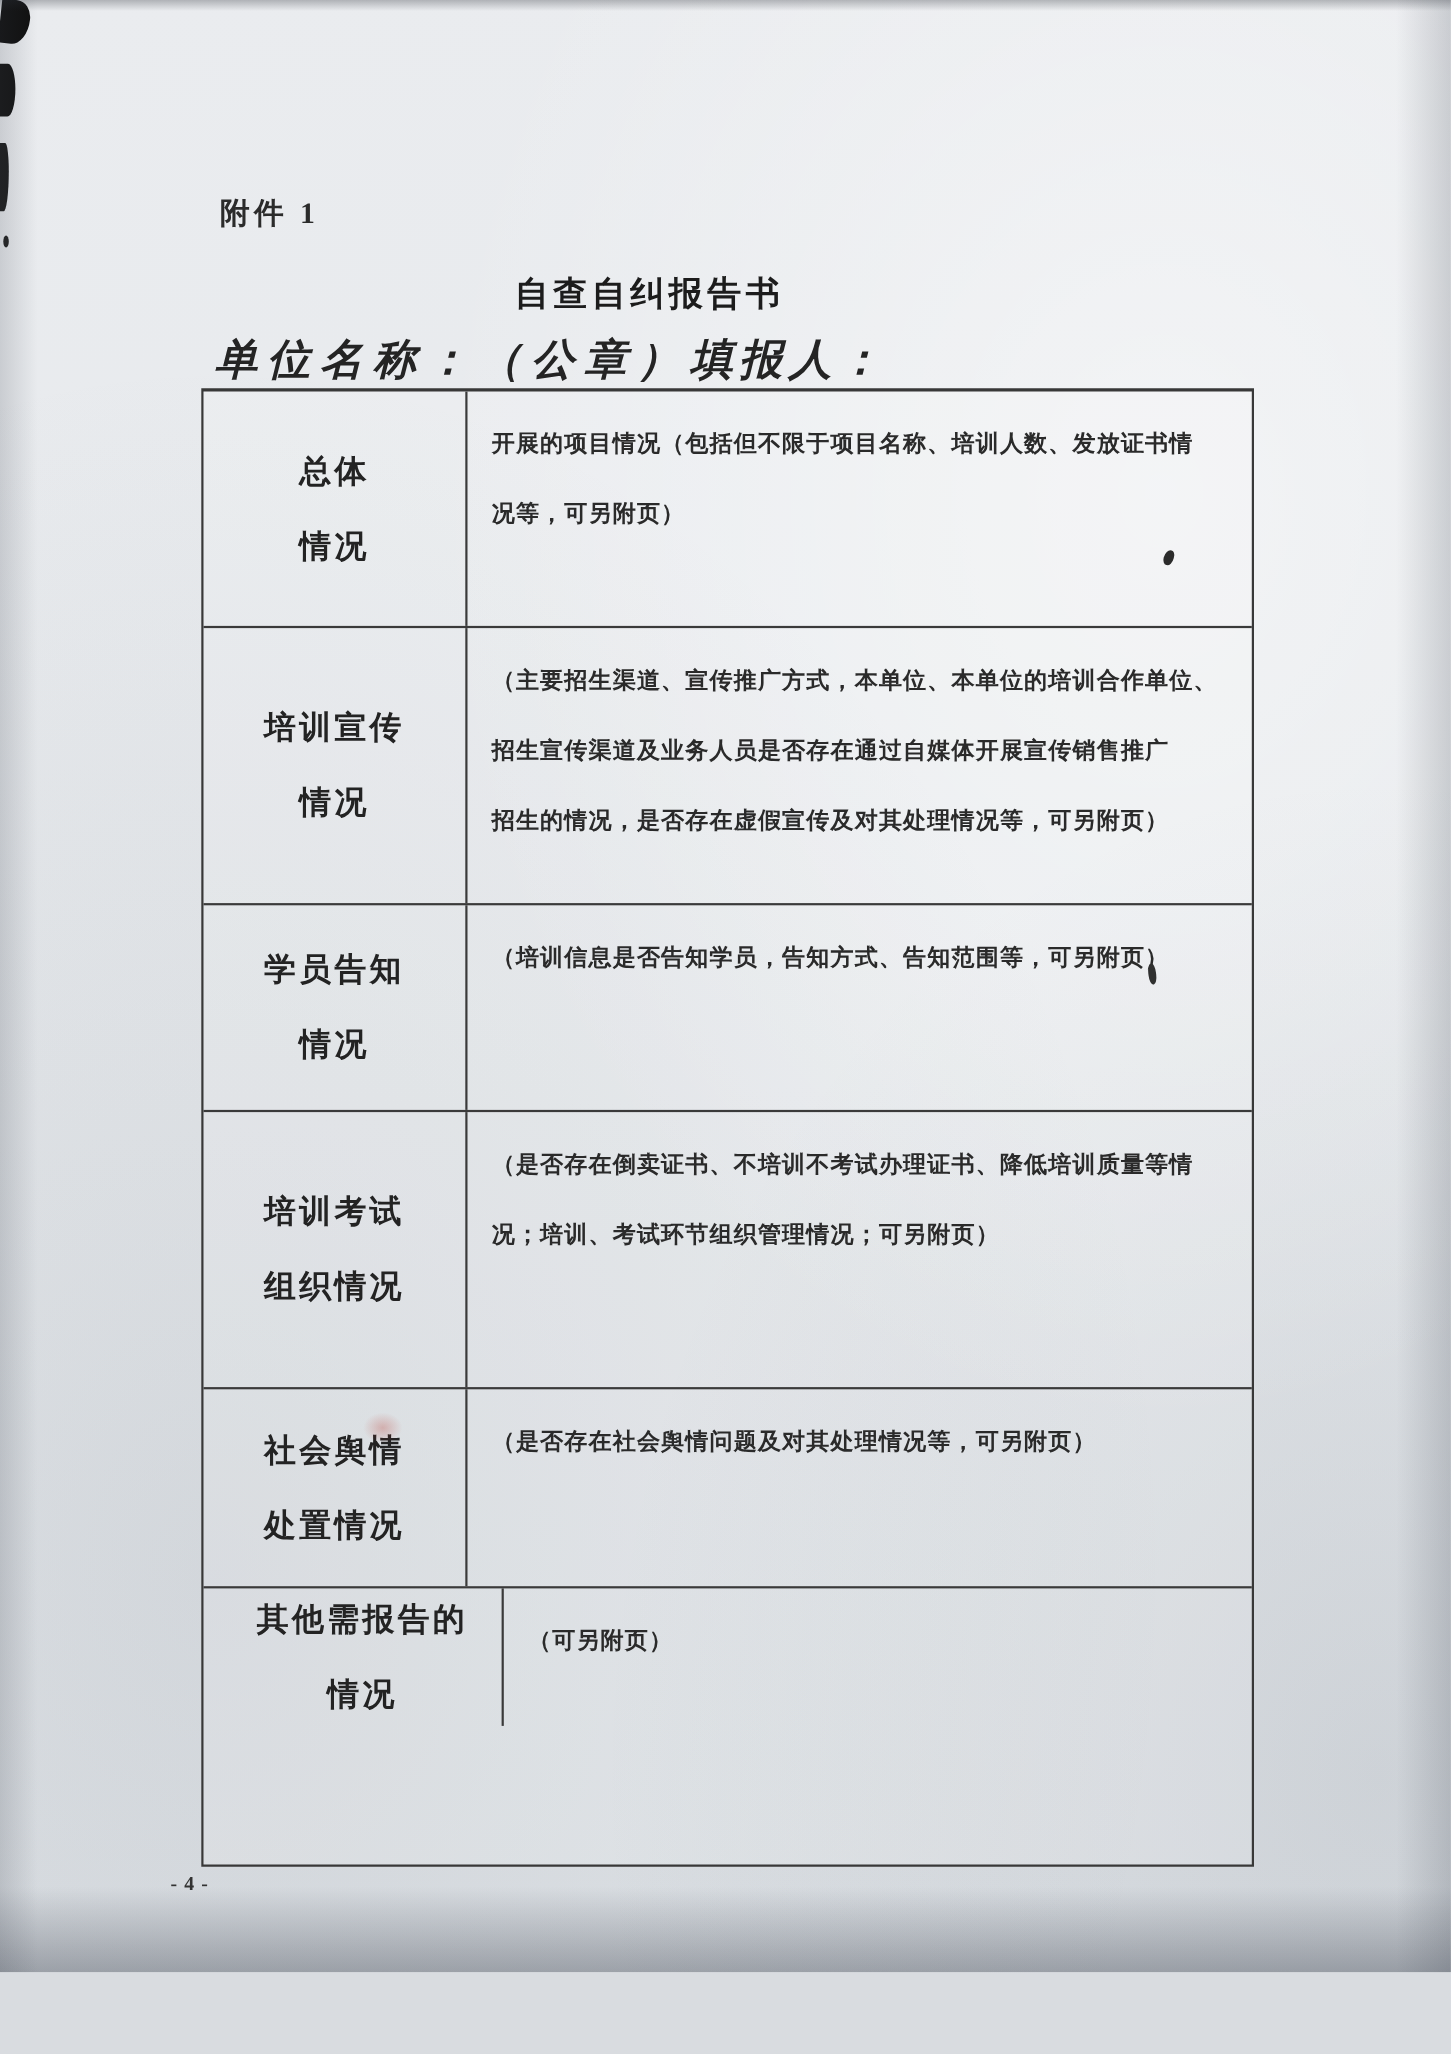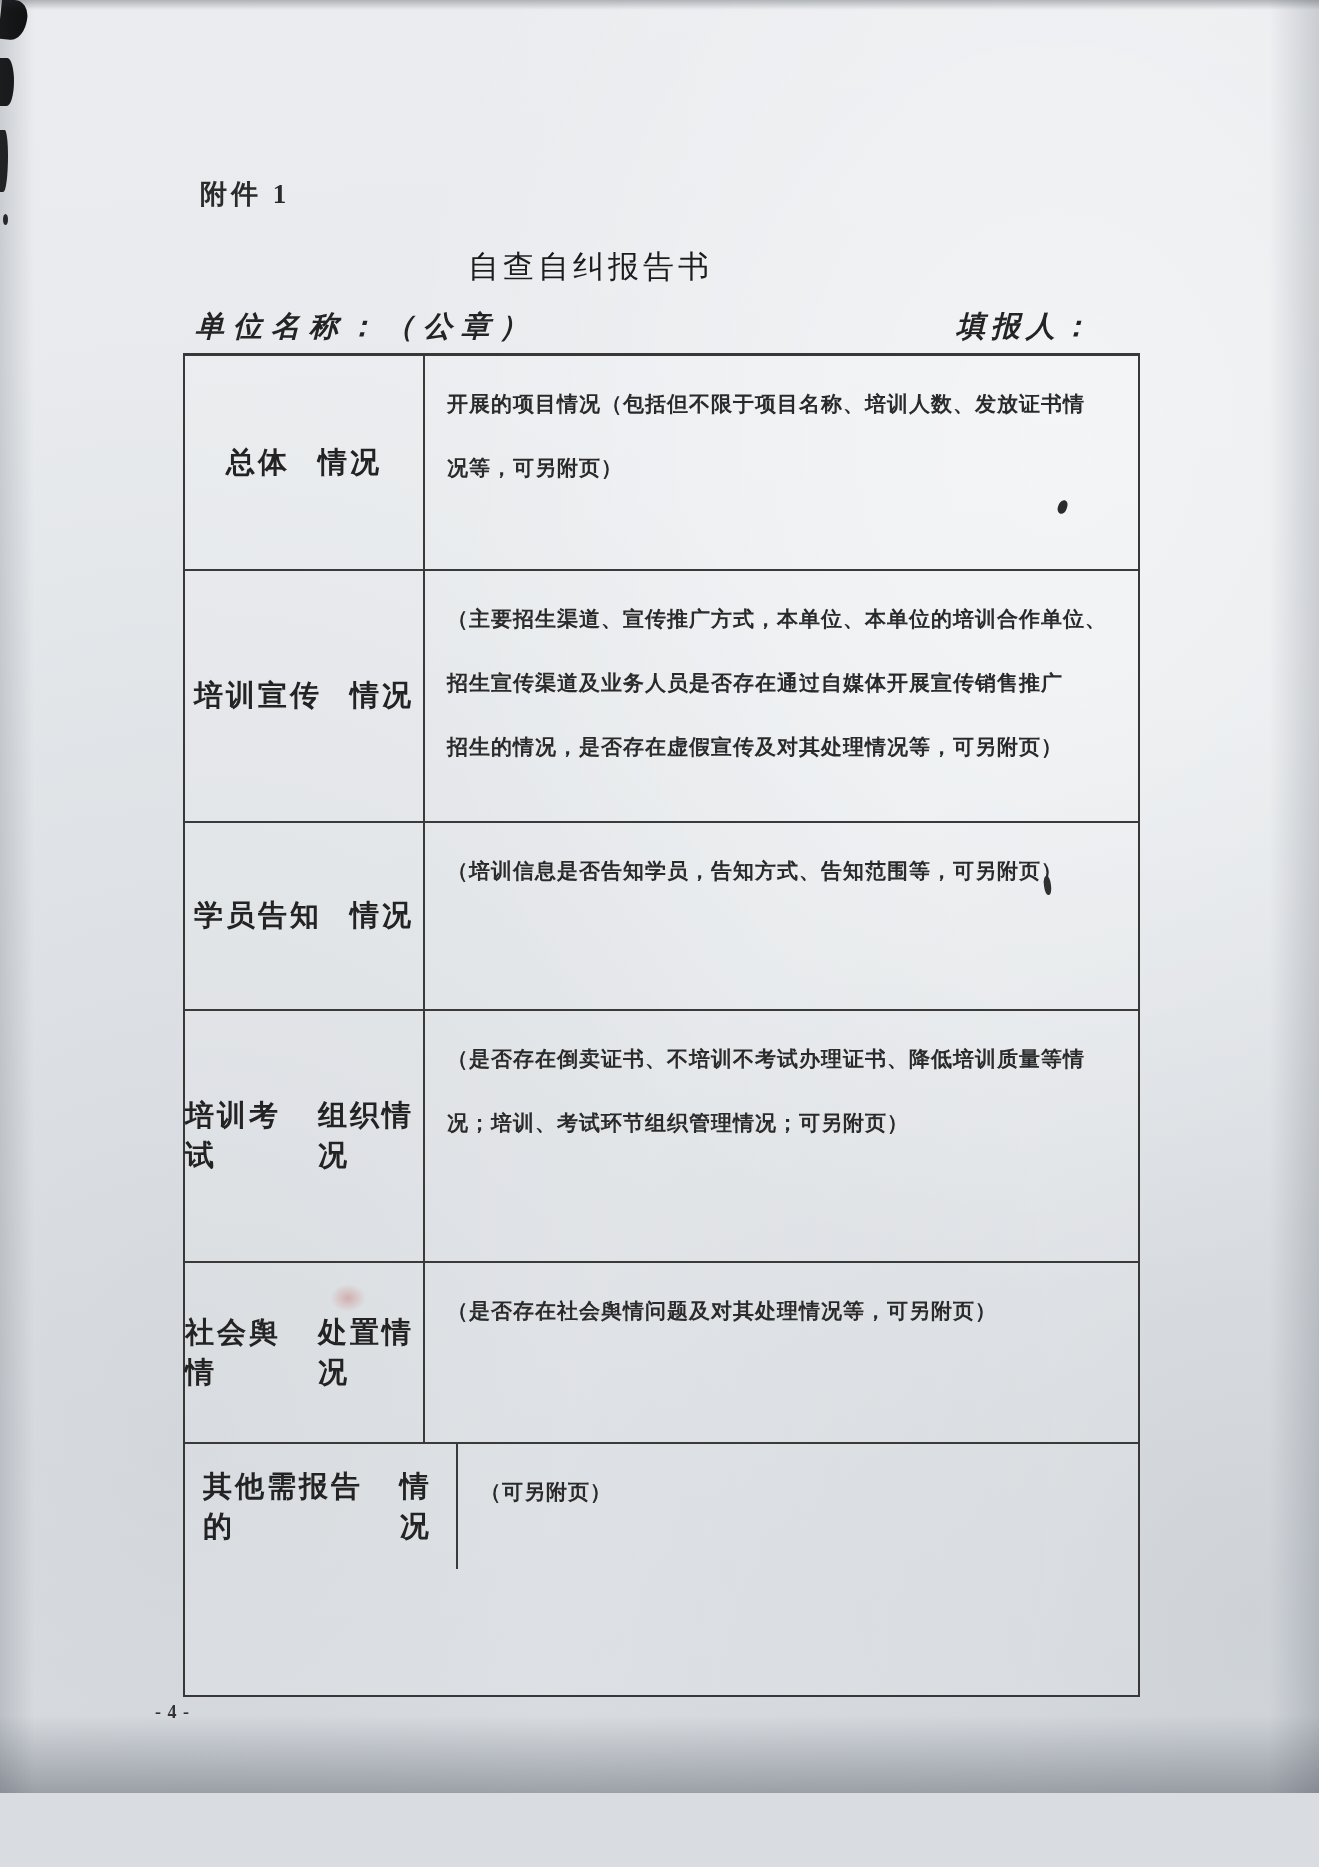--- a/index.html
+++ b/index.html
@@ -42,44 +42,44 @@
   .smudge-red{position:absolute;left:330px;top:1284px;width:36px;height:28px;
     background:radial-gradient(rgba(186,62,52,.30), transparent 70%);}
 
   .attachment{
     position:absolute;left:200px;top:176px;
     font-family:"Liberation Serif", serif;font-size:27px;font-weight:600;
     letter-spacing:4px;color:#2b2b2b;
   }
   .doc-title{
     position:absolute;left:468px;top:246px;margin:0;
-    font-size:31px;font-weight:normal;letter-spacing:4px;color:#1c1c1c;text-align:center;
+    font-size:31px;font-weight:bold;letter-spacing:4px;color:#1c1c1c;text-align:center;
   }
   .meta-row{
     position:absolute;left:195px;top:306px;width:945px;height:42px;
-    display:flex;justify-content:space-between;align-items:center;
+    display:flex;justify-content:flex-start;align-items:center;
     box-sizing:border-box;padding-right:44px;
     font-family:"Liberation Serif", serif;font-style:italic;font-weight:600;
-    font-size:29px;color:#242424;gap:32px;
+    font-size:39px;color:#242424;
   }
   .meta-row .unit{letter-spacing:9px;}
   .meta-row .filler{letter-spacing:6px;}
 
   .form-table{
     position:absolute;left:183px;top:353px;width:957px;height:1344px;
     box-sizing:border-box;border:2px solid #383838;border-top-width:3px;
     background:rgba(255,255,255,.14);
   }
   .trow{display:flex;box-sizing:border-box;border-bottom:2px solid #3a3a3a;}
   .trow:last-child{border-bottom:none;margin-left:18px;}
   .r1{height:215px;} .r2{height:252px;} .r3{height:188px;} .r4{height:252px;}
   .r5{height:181px;} .r6{height:125px;} .r7{height:125px;}
   .tlabel{
     flex:0 0 240px;box-sizing:border-box;border-right:2px solid #3a3a3a;
-    display:flex;flex-direction:row;justify-content:center;align-items:center;
+    display:flex;flex-direction:column;justify-content:center;align-items:center;
     gap:28px;
     font-size:29px;font-weight:bold;letter-spacing:3px;color:#232323;
   }
   .wide .tlabel{flex-basis:255px;}
   .r6 .tlabel{gap:0;}
   .tcontent{
     flex:1 1 auto;box-sizing:border-box;padding:16px 8px 0 22px;
     font-size:21px;font-weight:bold;letter-spacing:1px;color:#2a2a2a;
   }
   .cline{line-height:64px;white-space:nowrap;}

